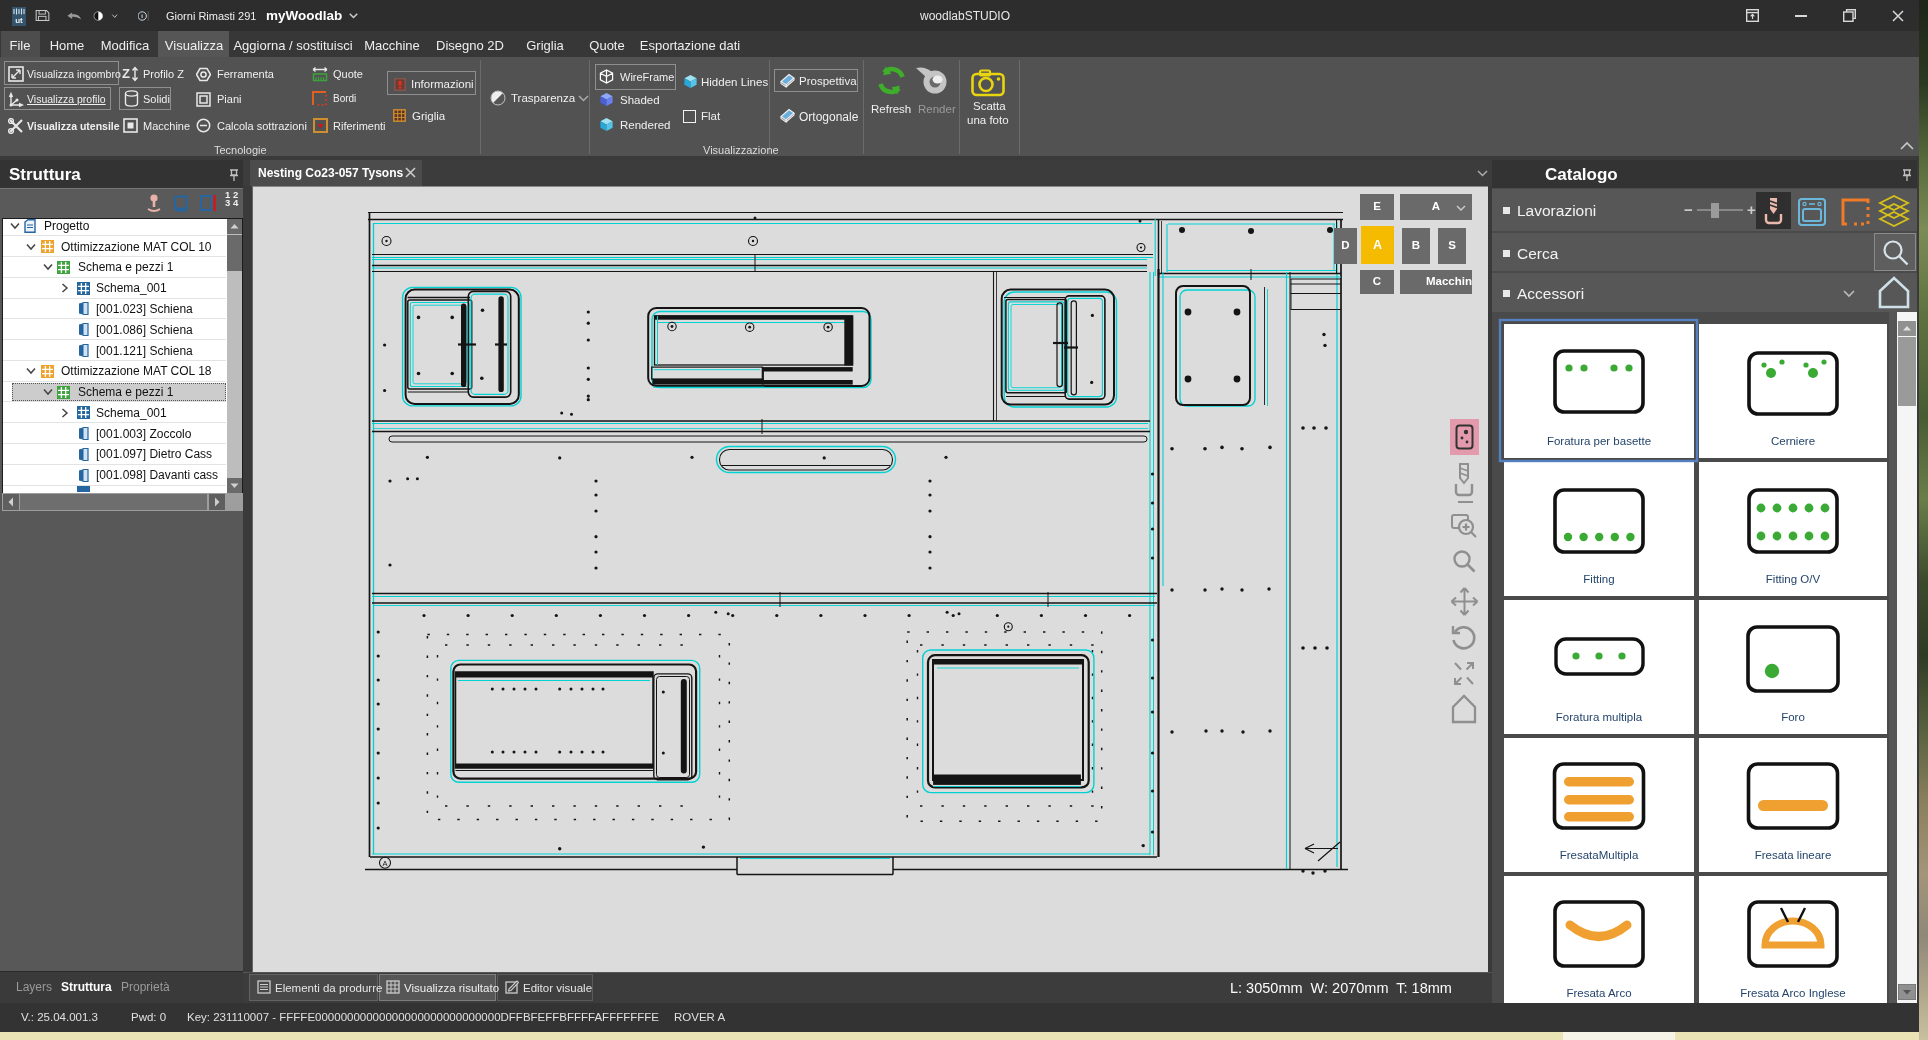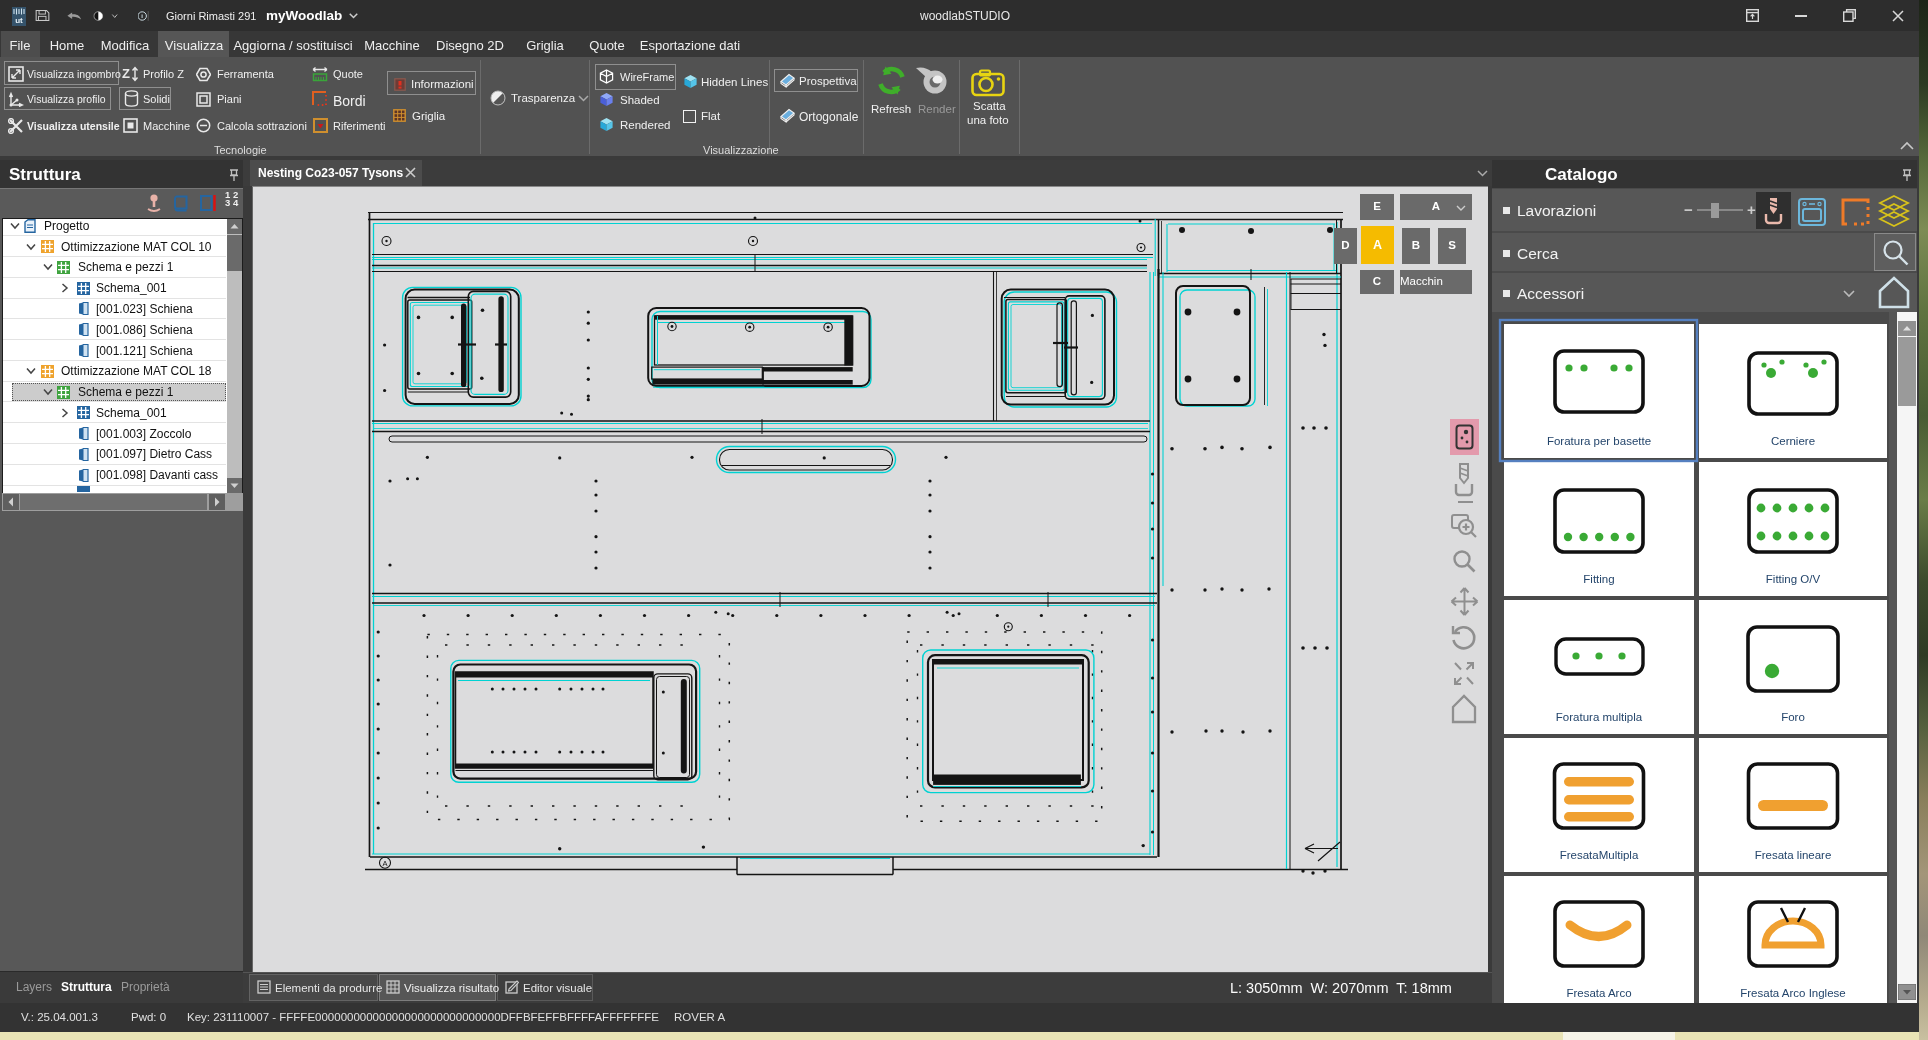--- a/index.html
+++ b/index.html
@@ -88,21 +88,21 @@
 <rect x="1" y="1" width="14" height="14" fill="none" stroke="#e8e8e8" stroke-width="1.6"></rect>
 <path d="M4 12 L12 4 M12 4 h-4 M12 4 v4 M4 12 h4 M4 12 v-4" stroke="#e8e8e8" stroke-width="1.4" fill="none"></path>
     </svg>
     <div class="tx" style="left:27px;top:68px;font-size:10.5px;color:#f0f0f0;font-weight:normal;">Visualizza ingombro</div>
     <svg class="abs" style="left:8px;top:91px" width="16" height="16" viewBox="0 0 16 16">
 <path d="M3 14 L3 4 M3 14 L13 14 M1.5 6 L3 2.5 L4.5 6 M11 12.5 L14.5 14 L11 15.5" stroke="#e8e8e8" stroke-width="1.4" fill="none"></path>
 <circle cx="3" cy="14" r="1.5" fill="#e8e8e8"></circle>
       <circle cx="9" cy="9" r="1.5" fill="#e8e8e8"></circle>
 <path d="M3 14 L9 9" stroke="#e8e8e8" stroke-width="1.4"></path>
     </svg>
-    <div class="tx" style="left:27px;top:93px;font-size:10.5px;color:#f0f0f0;font-weight:normal;">Visualizza profilo</div>
+    <div class="tx" style="left:27px;top:93px;font-size:10.5px;color:#f0f0f0;font-weight:normal;text-decoration:underline;">Visualizza profilo</div>
     <svg class="abs" style="left:8px;top:118px" width="16" height="16" viewBox="0 0 16 16">
 <path d="M2 2 L14 14 M14 2 L2 14" stroke="#e8e8e8" stroke-width="2.2"></path>
 <circle cx="3" cy="3" r="2.4" fill="none" stroke="#e8e8e8" stroke-width="1.4"></circle>
 <circle cx="3" cy="13" r="2.4" fill="none" stroke="#e8e8e8" stroke-width="1.4"></circle>
     </svg>
     <div class="tx" style="left:27px;top:120px;font-size:10.5px;color:#f0f0f0;font-weight:bold;">Visualizza utensile</div>
     <svg class="abs" style="left:122px;top:66px" width="17" height="16" viewBox="0 0 17 16">
 <text x="0" y="12" font-size="13" font-weight="bold" fill="#e8e8e8">Z</text>
 <path d="M13 2 v12 M10.5 4.5 L13 1.5 l2.5 3 M10.5 11.5 L13 14.5 l2.5-3" stroke="#e8e8e8" stroke-width="1.4" fill="none"></path>
     </svg>
@@ -135,21 +135,21 @@
     <svg class="abs" style="left:312px;top:66px" width="16" height="16" viewBox="0 0 16 16">
 <path d="M1 3.5 h14 M1 3.5 l2.5-2 M1 3.5 l2.5 2 M15 3.5 l-2.5-2 M15 3.5 l-2.5 2" stroke="#e8e8e8" stroke-width="1.3" fill="none"></path>
 <rect x="1.5" y="8" width="13" height="6.5" fill="none" stroke="#3aa53a" stroke-width="1.5"></rect>
 <path d="M4 11 v3.5 M6.5 11 v3.5 M9 11 v3.5 M11.5 11 v3.5" stroke="#3aa53a" stroke-width="1.1"></path>
     </svg>
     <div class="tx" style="left:333px;top:68px;font-size:11px;color:#f0f0f0;font-weight:normal;">Quote</div>
     <svg class="abs" style="left:312px;top:91px" width="15" height="15" viewBox="0 0 15 15">
 <path d="M14 1 h-13 v13" fill="none" stroke="#e06020" stroke-width="2"></path>
 <path d="M14 4 v10 h-10" fill="none" stroke="#d83820" stroke-width="2" stroke-dasharray="1.6 2.6"></path>
     </svg>
-    <div class="tx" style="left:333px;top:93px;font-size:14px;color:#f0f0f0;font-weight:normal;">Bordi</div>
+    <div class="tx" style="left:333px;top:93px;font-size:10px;color:#f0f0f0;font-weight:normal;">Bordi</div>
     <svg class="abs" style="left:313px;top:118px" width="15" height="15" viewBox="0 0 15 15">
 <rect x="1" y="1" width="13" height="13" fill="none" stroke="#cf8f2e" stroke-width="2"></rect>
 <path d="M4.5 6 h6 l-3 4.5 z" fill="#cc1818"></path>
     </svg>
     <div class="tx" style="left:333px;top:120px;font-size:11px;color:#f0f0f0;font-weight:normal;">Riferimenti</div>
     <svg class="abs" style="left:394px;top:78px" width="12" height="13" viewBox="0 0 12 13">
 <rect x="0.8" y="0.8" width="10.4" height="11.4" fill="#6d3c36" stroke="#8a5a50" stroke-width="1.2"></rect>
 <rect x="4.5" y="3" width="3" height="4.5" fill="#e03020"></rect>
       <rect x="4.5" y="8.6" width="3" height="2" fill="#e03020"></rect>
     </svg>
@@ -699,21 +699,21 @@
     <div class="tx" style="left:1334px;top:239px;width:23px;text-align:center;font-size:11.5px;font-weight:bold;color:#ffffff;">D</div>
     <div class="abs" style="left:1361px;top:226px;width:33px;height:38px;background:#f5bb00;"></div>
     <div class="tx" style="left:1361px;top:238px;width:33px;text-align:center;font-size:12.5px;font-weight:bold;color:#ffffff;">A</div>
     <div class="abs" style="left:1402px;top:228px;width:28px;height:36px;background:#6a6a6a;"></div>
     <div class="tx" style="left:1402px;top:239px;width:28px;text-align:center;font-size:11.5px;font-weight:bold;color:#ffffff;">B</div>
     <div class="abs" style="left:1438px;top:228px;width:28px;height:36px;background:#6a6a6a;"></div>
     <div class="tx" style="left:1438px;top:239px;width:28px;text-align:center;font-size:11.5px;font-weight:bold;color:#ffffff;">S</div>
     <div class="abs" style="left:1360px;top:270px;width:34px;height:24px;background:#6a6a6a;"></div>
     <div class="tx" style="left:1360px;top:275px;width:34px;text-align:center;font-size:11.5px;font-weight:bold;color:#ffffff;">C</div>
     <div class="abs" style="left:1400px;top:270px;width:72px;height:24px;background:#6a6a6a;"></div>
-    <div class="tx" style="left:1400px;top:275px;width:72px;text-align:left;font-size:11.5px;font-weight:normal;color:#ffffff;">Macchin</div>
+    <div class="tx" style="left:1400px;top:275px;width:72px;text-align:right;font-size:11.5px;font-weight:bold;color:#ffffff;">Macchin</div>
     <div class="abs" style="left:1450px;top:419px;width:29px;height:36px;background:#e39aac;"></div>
 <svg class="abs" style="left:1455px;top:424px" width="19" height="26" viewBox="0 0 19 26">
 <rect x="1.5" y="1.5" width="16" height="23" rx="3" fill="none" stroke="#333" stroke-width="2"></rect>
 <circle cx="11" cy="8" r="2.2" fill="#333"></circle>
       <circle cx="7" cy="14" r="1.4" fill="#333"></circle>
       <circle cx="12" cy="18" r="1.4" fill="#333"></circle>
     </svg>
     <svg class="abs" style="left:1453px;top:462px" width="22" height="36" viewBox="0 0 22 36">
 <path d="M3 22 v8 a3 3 0 0 0 3 3 h10 a3 3 0 0 0 3-3 v-8" fill="none" stroke="#8f8f8f" stroke-width="2.4"></path>
 <path d="M7 2 h8 v14 l-4 5 -4-5 z" fill="none" stroke="#8f8f8f" stroke-width="2"></path>

